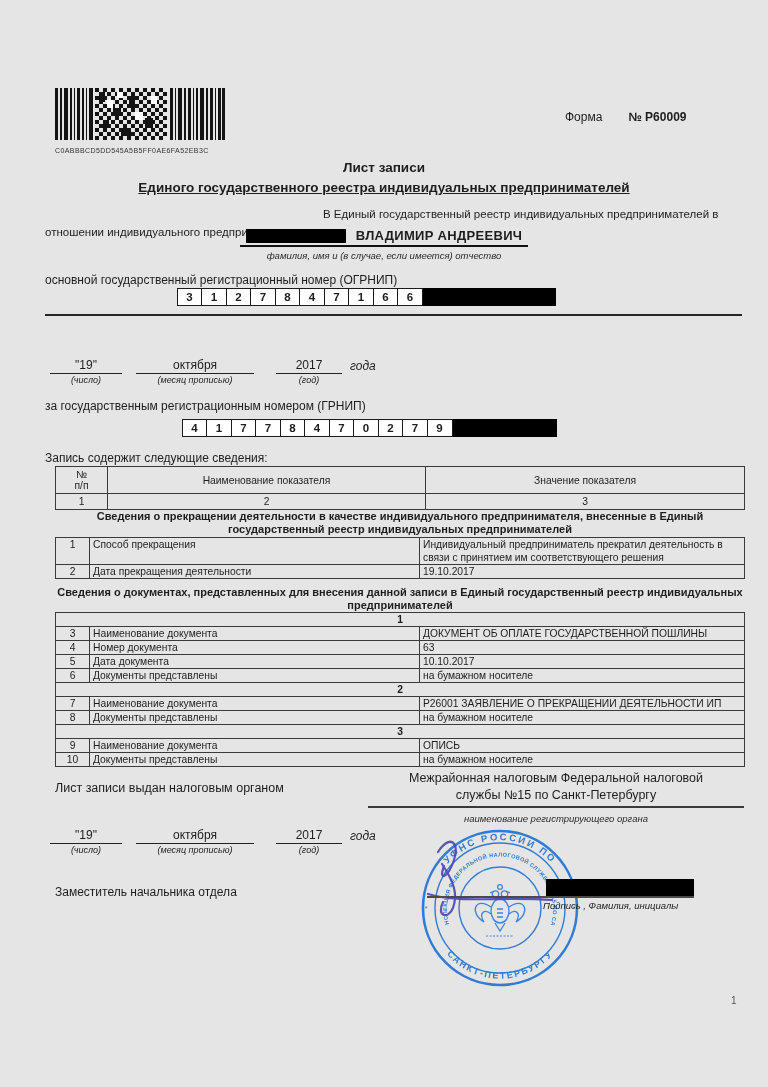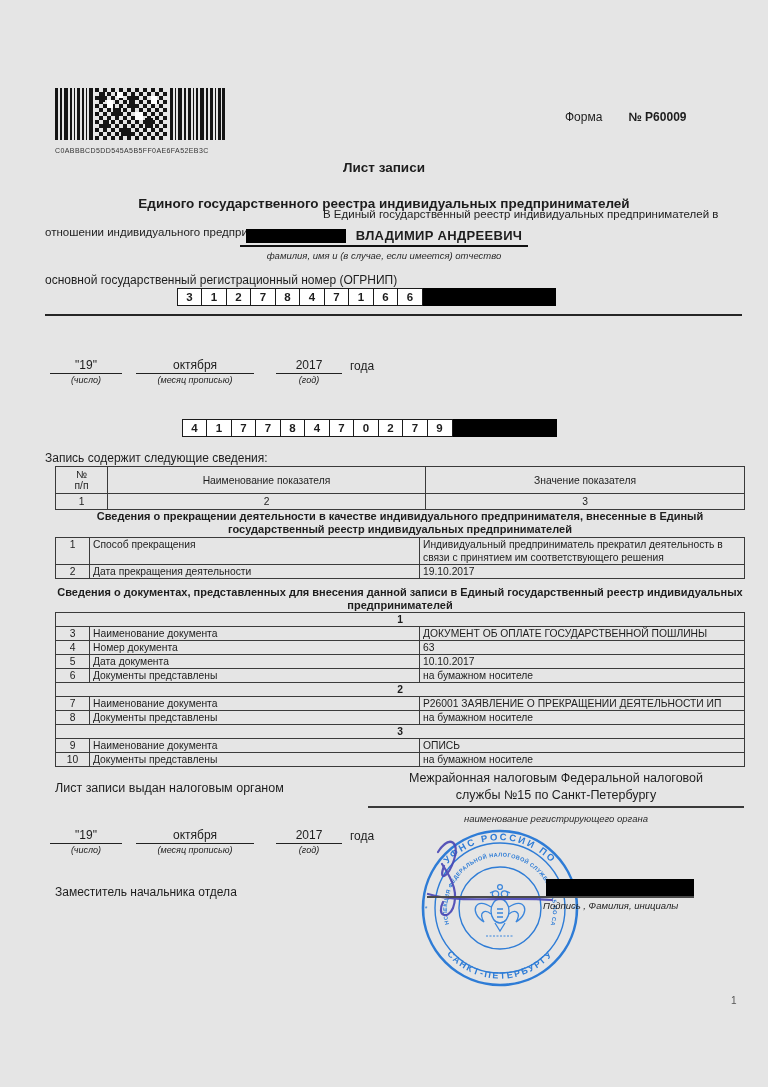--- a/index.html
+++ b/index.html
@@ -30,21 +30,21 @@
     display:flex; align-items:center; justify-content:center; font-size:11.5px; font-weight:bold; background:#fff;}
   .bar{height:18px;}
   .hr-line{height:2px; background:#262626;}
   .statement{font-size:13.5px; font-weight:bold; letter-spacing:.4px; line-height:18px;
     text-decoration:underline; text-underline-offset:3px; text-decoration-thickness:1.5px;}
   
   .date-row{display:flex; align-items:flex-end;}
   .date-field{text-align:center;}
   .date-val{font-size:12px; padding:0 4px 1px; border-bottom:1.5px solid #222;}
   .date-hint{font-size:9px; font-style:italic; margin-top:1px;}
-  .date-suffix{font-size:12px; margin-left:8px; padding-bottom:12px;}
+  .date-suffix{font-size:12px; margin-left:8px; padding-bottom:12px;font-style:italic;}
   
   table.tbl{border-collapse:collapse; width:690px; table-layout:fixed;}
   table.tbl td{border:1px solid #3a3a3a; font-size:10.3px; padding:0px 3px; vertical-align:top; line-height:13px;}
   table.tbl td.hcell{text-align:center; vertical-align:middle; line-height:11px; padding:2px 2px;}
   .sec-heading{font-size:11px; font-weight:bold; text-align:center; line-height:13px;}
   
   .issue-text{font-size:12.5px;}
   .authority{text-align:center; font-size:12.5px; line-height:17px;}
   .authority-line{height:1.5px; background:#3a3a3a; margin-top:2px;}
   .position-text{font-size:12px;}
@@ -110,21 +110,21 @@
     <div class="barcode-label">C0ABBBCD5DD545A5B5FF0AE6FA52EB3C</div>
   </div>
 
   <div class="abs" style="left:565px; top:110px; display:flex; gap:26px;">
     <span class="lbl">Форма</span>
     <span class="lbl b">№ Р60009</span>
   </div>
 
   <div class="abs" style="left:0; top:160px; width:768px;">
     <div class="title-line">Лист записи</div>
-    <div class="title-line" style="margin-top:21px;">Единого государственного реестра индивидуальных предпринимателей</div>
+    <div class="title-line" style="margin-top:5px;text-decoration:underline;">Единого государственного реестра индивидуальных предпринимателей</div>
   </div>
 
   <div class="abs intro" style="left:45px; top:206px; width:697px;">В Единый государственный реестр индивидуальных предпринимателей в отношении индивидуального предпринимателя</div>
 
   <div class="abs lbl" style="left:45px; top:273px;">основной государственный регистрационный номер (ОГРНИП)</div>
 
   <div class="abs name-wrap" style="left:0; top:228px; width:768px;">
     <span class="name-inner">
       <span class="redaction" style="width:100px; height:14px;"></span>
       <span class="name-text">ВЛАДИМИР АНДРЕЕВИЧ</span>
@@ -159,20 +159,21 @@
       <div class="date-val">октября</div>
       <div class="date-hint">(месяц прописью)</div>
     </div>
     <div class="date-field" style="width:66px; margin-left:22px;">
       <div class="date-val">2017</div>
       <div class="date-hint">(год)</div>
     </div>
     <div class="date-suffix">года</div>
   </div>
 
+  <div class="abs lbl" style="left:45px; top:399px;">за государственным регистрационным номером (ГРНИП)</div>
   <div class="abs digit-row" style="left:183px; top:419px;">
     <div class="cells">
         <span class="digit-cell">4</span>
         <span class="digit-cell">1</span>
         <span class="digit-cell">7</span>
         <span class="digit-cell">7</span>
         <span class="digit-cell">8</span>
         <span class="digit-cell">4</span>
         <span class="digit-cell">7</span>
         <span class="digit-cell">0</span>

